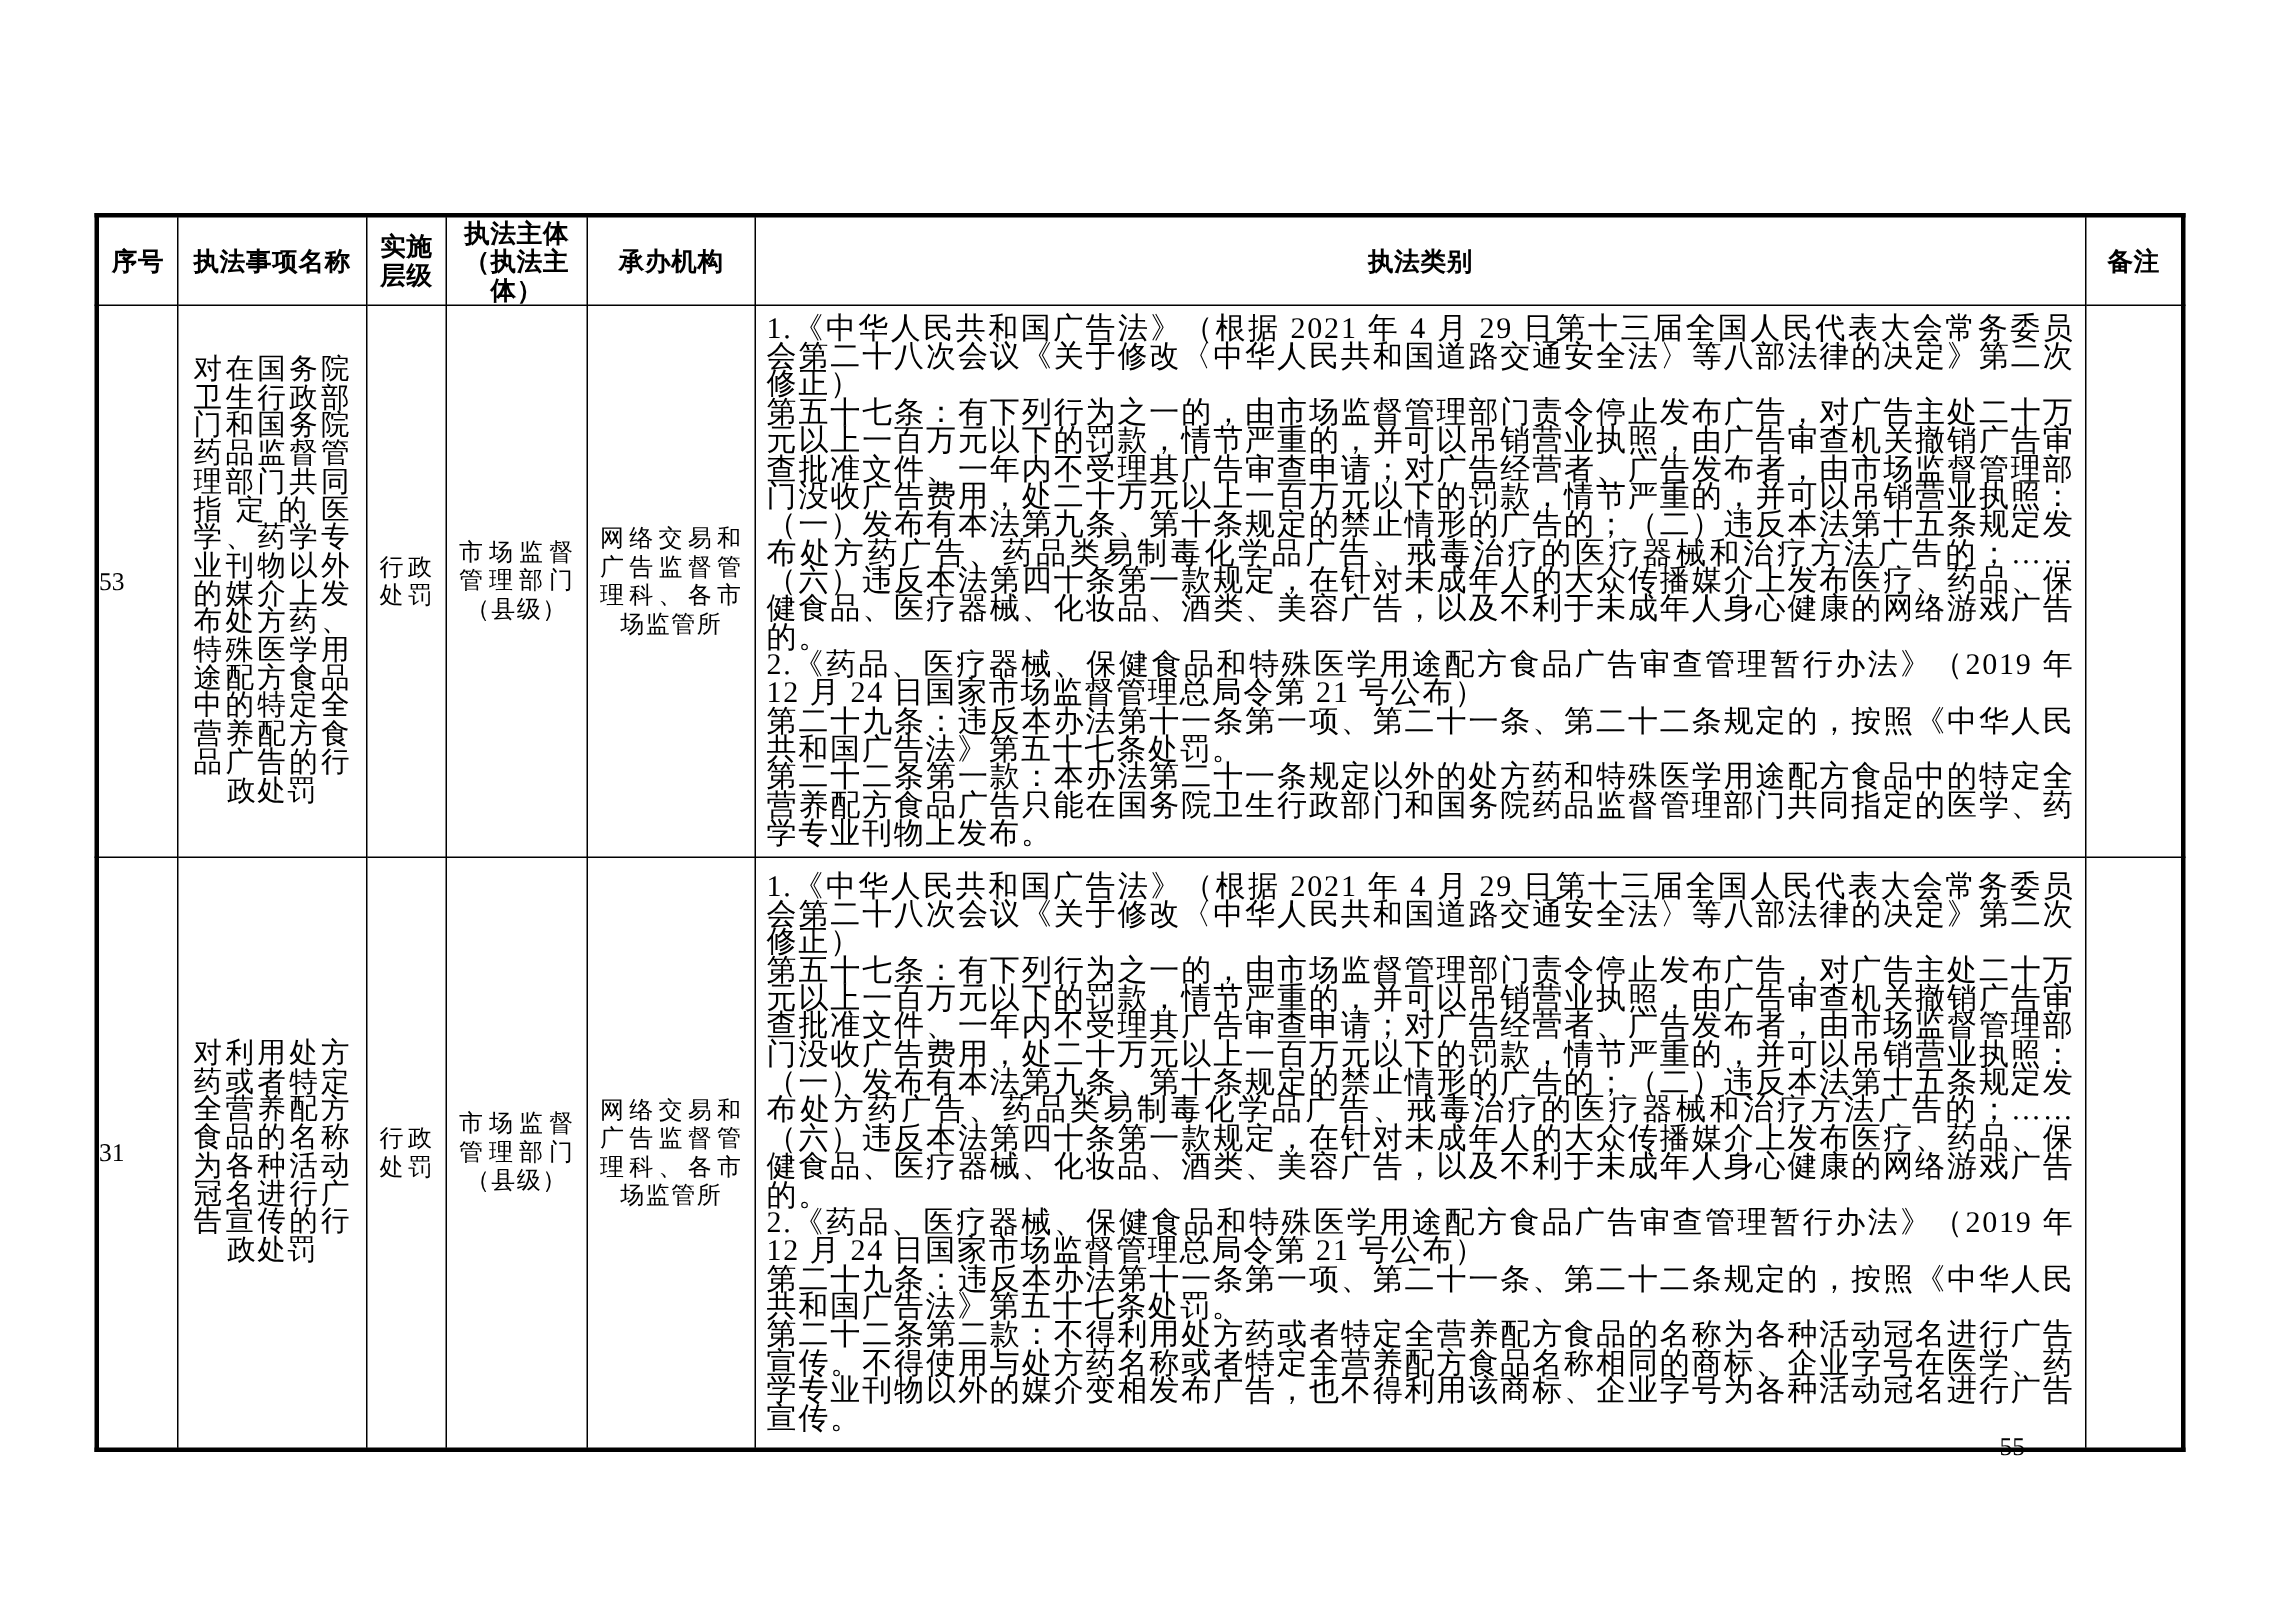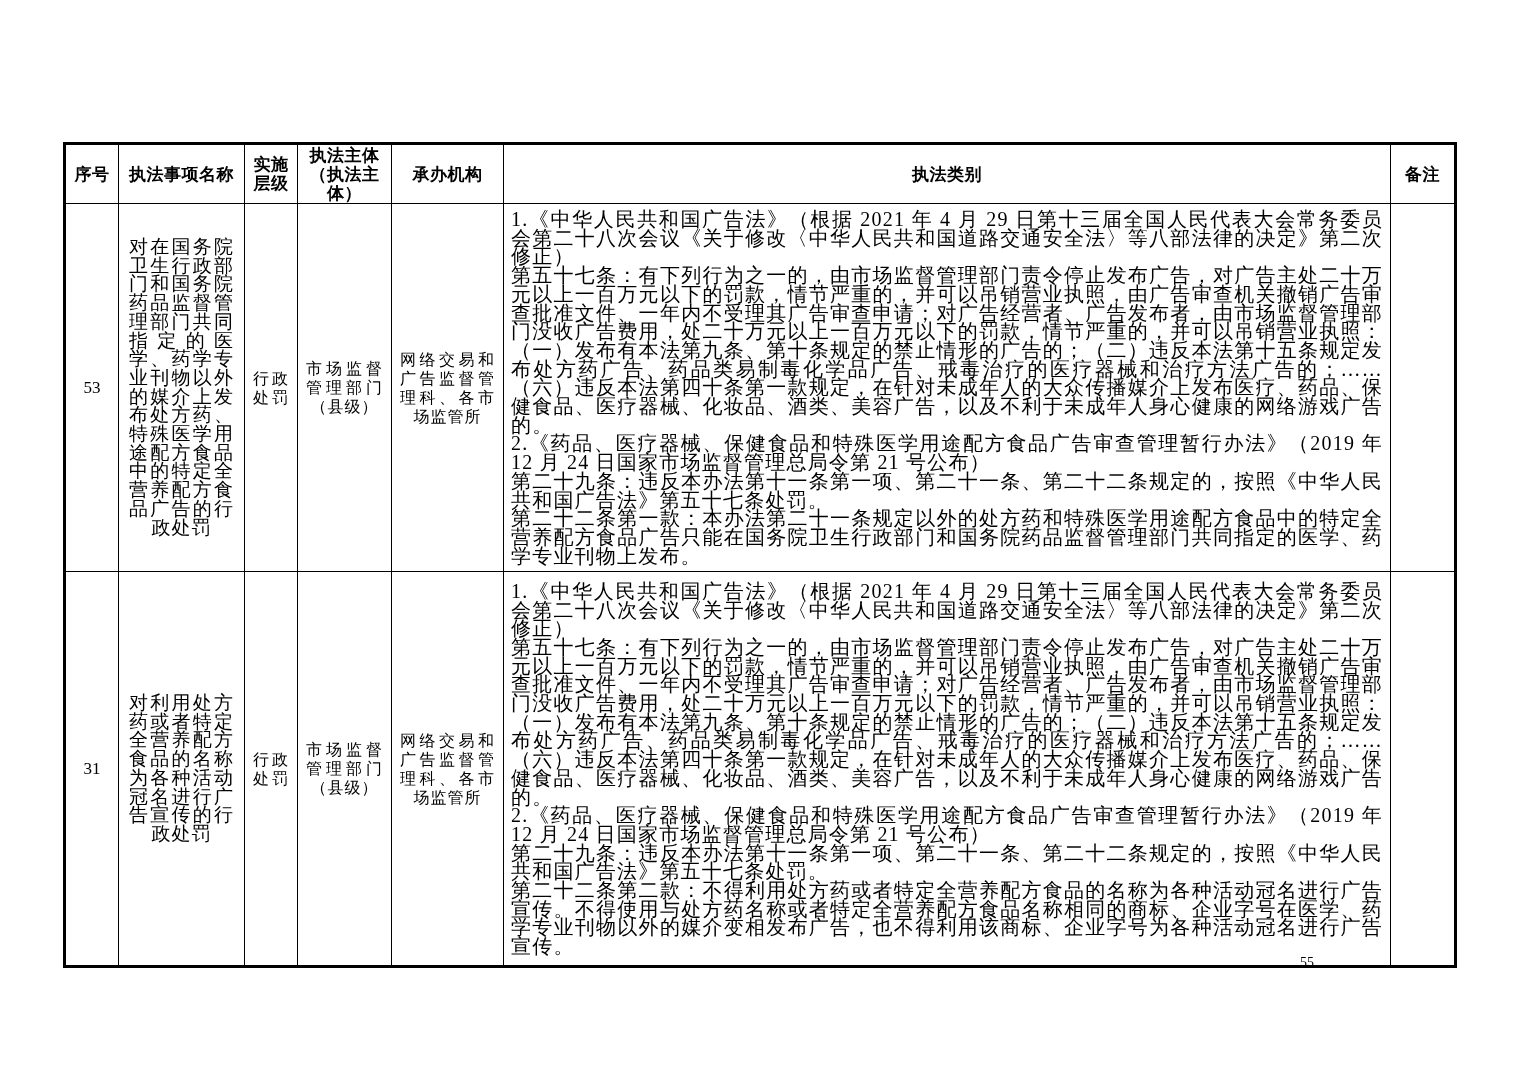--- a/index.html
+++ b/index.html
@@ -32,21 +32,20 @@
     line-height: 19px;
     text-align: center;
     padding: 0 2px;
     letter-spacing: 0.5px;
   }
   thead tr { height: 60px; }
   tr.item-row-1 { height: 323px; }
   tr.item-row-2 { height: 395px; }
 
   td.seq-cell {
-    text-align: center;
     font-size: 17px;
   }
   td.name-cell {
     padding: 0 10px;
     font-size: 19px;
     letter-spacing: 1px;
     line-height: 18.7px;
     text-align: justify;
     text-align-last: center;
   }
@@ -75,22 +74,22 @@
     text-align: justify;
     vertical-align: middle;
   }
   td.basis-cell p { margin: 0; }
   td.remark-cell { }
 
   .page-number {
     position: absolute;
     left: 1300px; top: 955px;
     width: 50px;
-    text-align: left;
-    font-size: 14px;
+    text-align: right;
+    font-size: 17px;
   }
 </style>
 </head>
 <body>
 
 <div class="page">
 
   <table class="law-table">
     <colgroup>
       <col style="width:54px">

